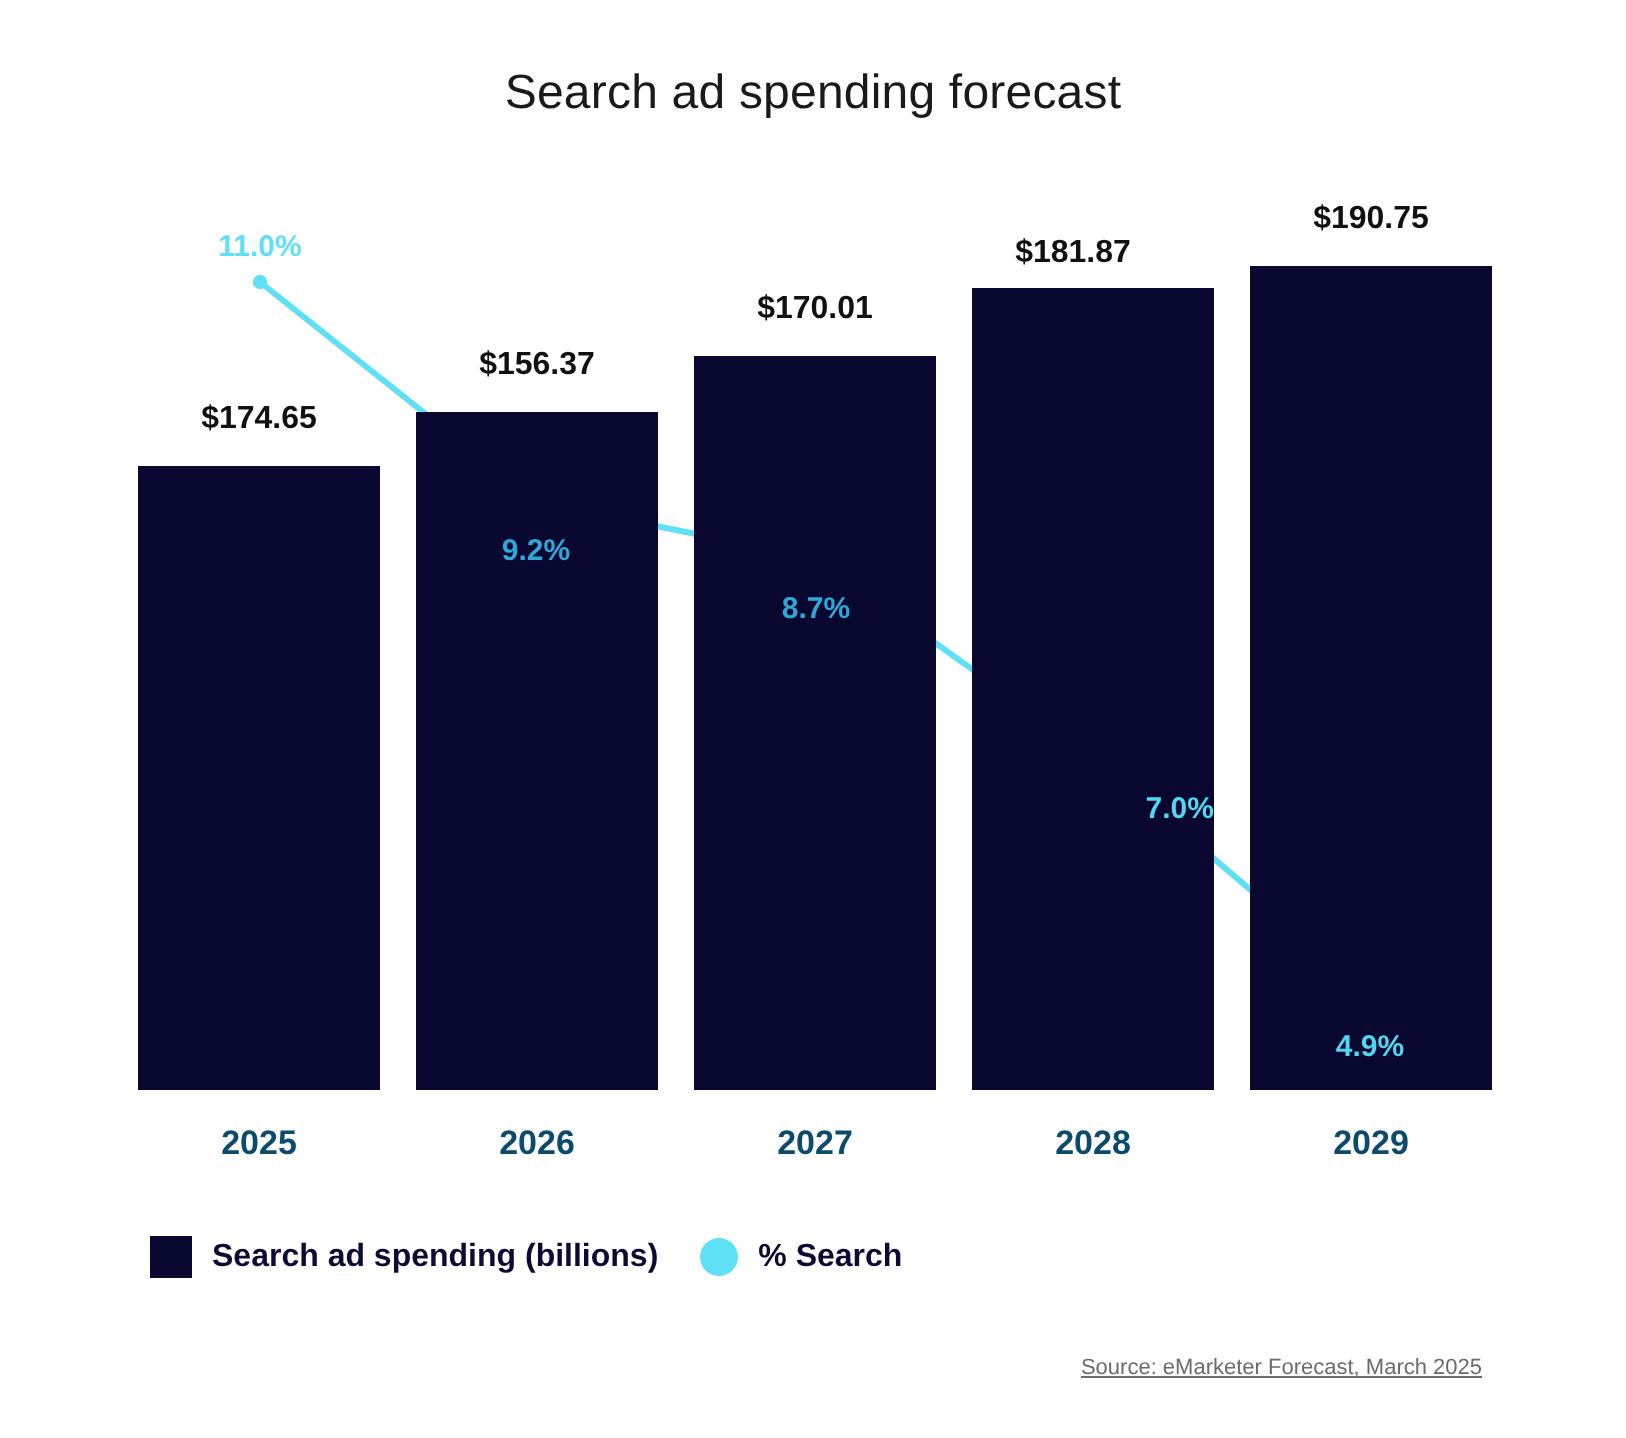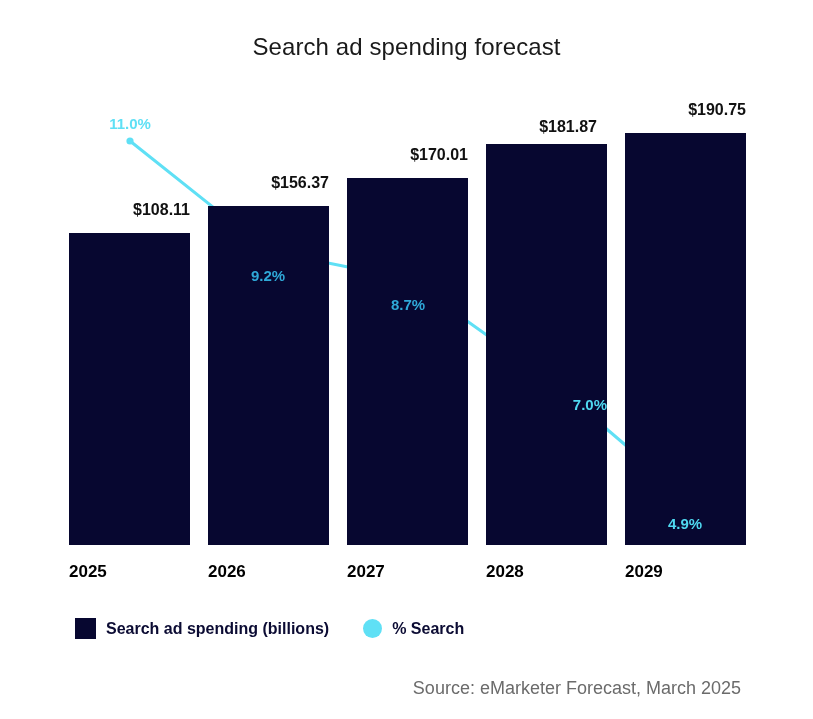--- a/index.html
+++ b/index.html
@@ -37,21 +37,21 @@
     height: 560px;
   }
 
   .bar {
     position: absolute;
     background: #070730;
   }
 
   .bar-value {
     position: absolute;
-    text-align: right;
+    text-align: center;
     font-size: 16px;
     font-weight: 700;
     color: #111111;
     white-space: nowrap;
   }
 
   
   #line-layer {
     position: absolute;
     left: 0; top: 0;
@@ -68,33 +68,34 @@
     white-space: nowrap;
   }
   .pct-label.on-white { color: #5fe0f5; }
   .pct-label.on-bar   { color: #2fa8d8; }
   .pct-label.on-bar-bright { color: #4fd8f0; }
 
   
   .x-tick {
     position: absolute;
     top: 562px;
+    text-align: center;
     font-size: 17px;
     font-weight: 700;
-    color: #000000;
+    color: #0c4a6e;
   }
 
   
   #legend {
     position: absolute;
     left: 75px;
     top: 618px;
     display: flex;
     align-items: center;
-    gap: 34px;
+    gap: 21px;
   }
   .legend-item {
     display: flex;
     align-items: center;
     gap: 10px;
   }
   .legend-swatch-square {
     width: 21px; height: 21px;
     background: #070730;
   }
@@ -108,23 +109,24 @@
     font-weight: 700;
     color: #0b0b33;
     white-space: nowrap;
   }
 
   
   #source-note {
     position: absolute;
     right: 72px;
     top: 678px;
-    font-size: 18px;
+    font-size: 11px;
     color: #6b6b6b;
     white-space: nowrap;
+    text-decoration: underline;
   }
 </style>
 </head>
 <body>
 
 <div id="chart-root">
 
   <div id="chart-title">Search ad spending forecast</div>
 
   <div id="plot-area">
@@ -132,21 +134,21 @@
     <svg id="line-layer" viewBox="0 0 813 560" width="813" height="560">
         <polyline points="130,141 268,251 408,279 547,378 685,496" fill="none" stroke="#5fe0f5" stroke-width="3" stroke-linejoin="round" stroke-linecap="round"></polyline>
         <circle cx="130" cy="141" r="3.6" fill="#5fe0f5"></circle>
         <circle cx="268" cy="251" r="3.6" fill="#5fe0f5"></circle>
         <circle cx="408" cy="279" r="3.6" fill="#5fe0f5"></circle>
         <circle cx="547" cy="378" r="3.6" fill="#5fe0f5"></circle>
         <circle cx="685" cy="496" r="3.6" fill="#5fe0f5"></circle>
       </svg>
 
   <div class="bar" style="left: 69px; top: 233px; width: 121px; height: 312px; background: rgb(7, 7, 48);"></div>
-      <div class="bar-value" style="left: 69px; top: 201px; width: 121px;">$108.11</div>
+      <div class="bar-value" style="left: 69px; top: 201px; width: 121px;">$174.65</div>
       <div class="bar" style="left: 208px; top: 206px; width: 121px; height: 339px; background: rgb(7, 7, 48);"></div>
       <div class="bar-value" style="left: 208px; top: 174px; width: 121px;">$156.37</div>
       <div class="bar" style="left: 347px; top: 178px; width: 121px; height: 367px; background: rgb(7, 7, 48);"></div>
       <div class="bar-value" style="left: 347px; top: 146px; width: 121px;">$170.01</div>
       <div class="bar" style="left: 486px; top: 144px; width: 121px; height: 401px; background: rgb(7, 7, 48);"></div>
       <div class="bar-value" style="left: 476px; top: 118px; width: 121px;">$181.87</div>
       <div class="bar" style="left: 625px; top: 133px; width: 121px; height: 412px; background: rgb(7, 7, 48);"></div>
       <div class="bar-value" style="left: 625px; top: 101px; width: 121px;">$190.75</div>
       <div class="pct-label on-white" style="left: 70px; top: 115px; width: 120px;">11.0%</div>
       <div class="pct-label on-bar" style="left: 208px; top: 267px; width: 120px;">9.2%</div>

